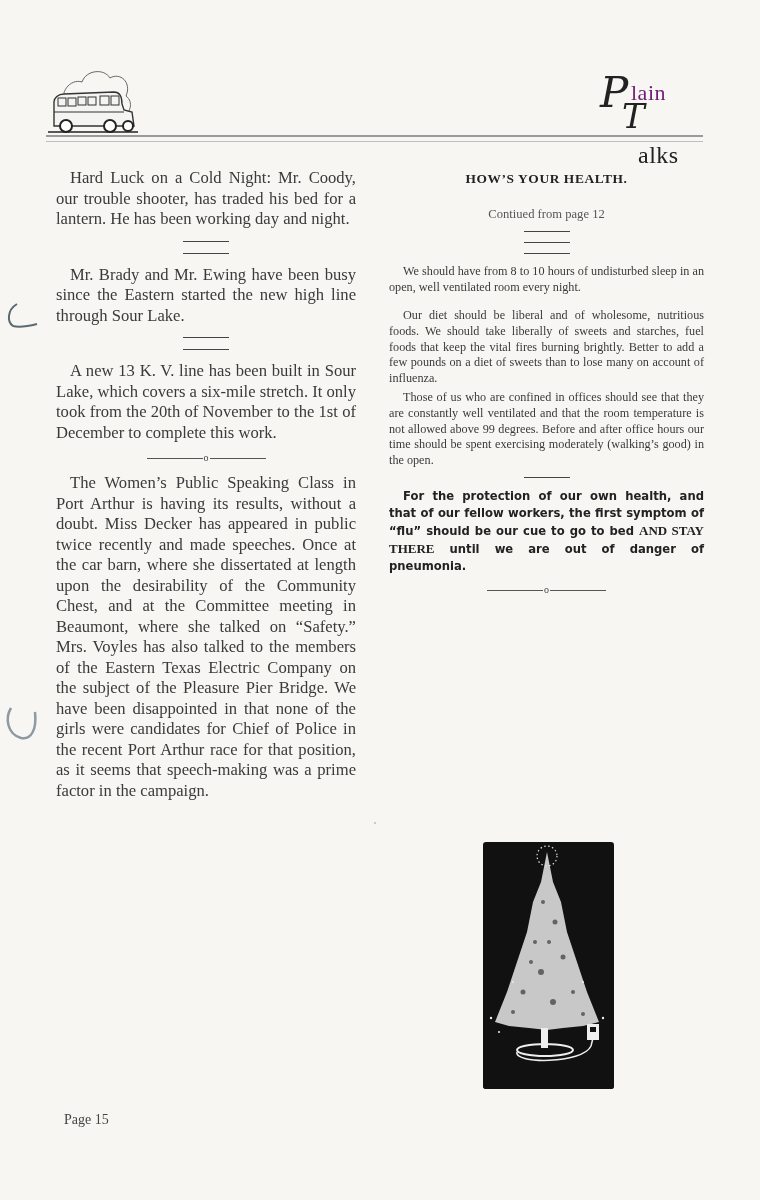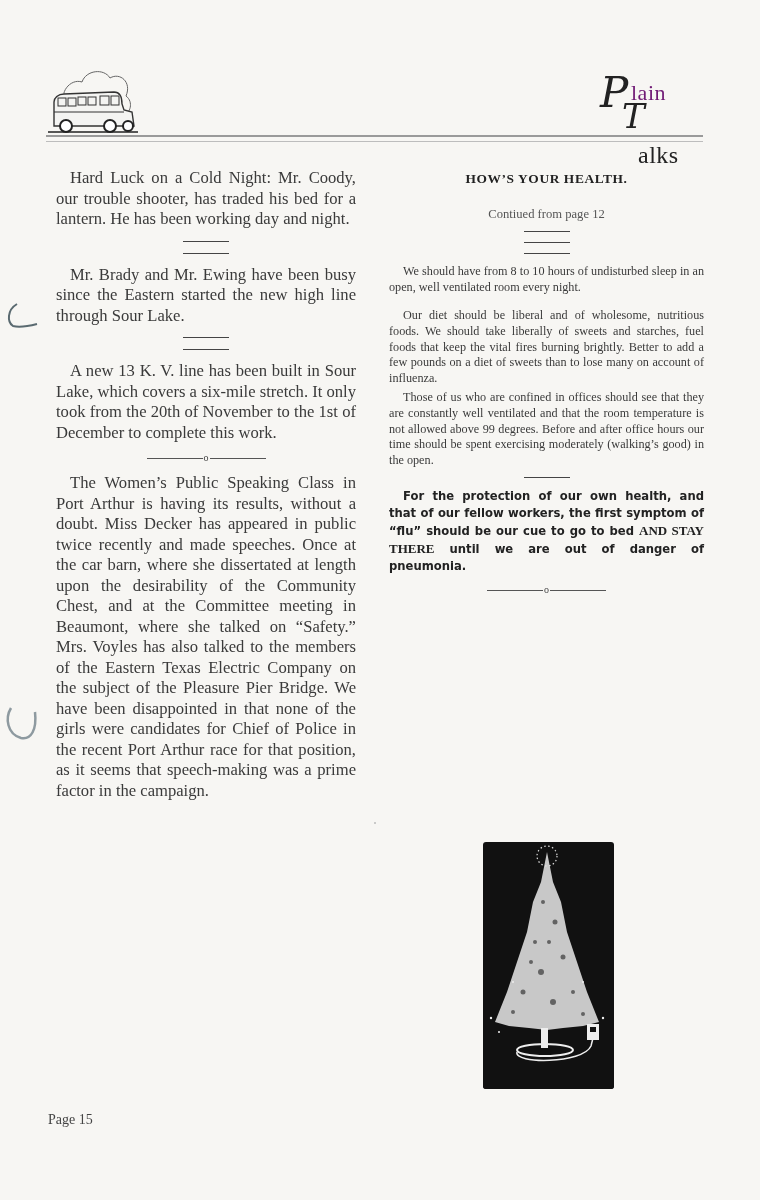--- a/index.html
+++ b/index.html
@@ -30,21 +30,21 @@
   .dash { width:46px; height:1px; background:#444; margin:9px auto 10px auto; }
   .col-left .dash { margin:11px auto 11px auto; }
   .o-rule { display:flex; align-items:center; justify-content:center; margin:10px 0 10px 0; }
   .o-rule .ln { width:56px; height:1px; background:#555; }
   .o-rule .o { font-size:10px; line-height:10px; margin:0 1px; color:#444; }
 
   .health-title { text-align:center; font-weight:bold; font-size:13.4px; letter-spacing:0.6px; color:#222; margin-top:13px; }
   .health-sub { text-align:center; font-size:12.6px; margin-top:20px; color:#555; }
   .bold-note { font-family:"DejaVu Sans","Liberation Sans",sans-serif; font-size:11.6px; line-height:17px; color:#222; font-weight:bold; }
   .bold-note p { text-indent:14px; }
-  .page-num { position:absolute; left:48px; top:1112px; font-size:14px; color:#444; }
+  .page-num { position:absolute; left:64px; top:1112px; font-size:14px; color:#444; }
 
   .tree-box { position:absolute; left:483px; top:842px; width:131px; height:247px; background:#111; border-radius:3px; overflow:hidden; }
   .margin-mark1 { position:absolute; left:3px; top:300px; width:36px; height:30px; }
   .margin-mark2 { position:absolute; left:3px; top:700px; width:36px; height:44px; }
   .speck { position:absolute; left:374px; top:822px; width:2px; height:2px; background:#bbb; border-radius:1px; }
 </style>
 </head>
 <body>
 
 <div class="page">

